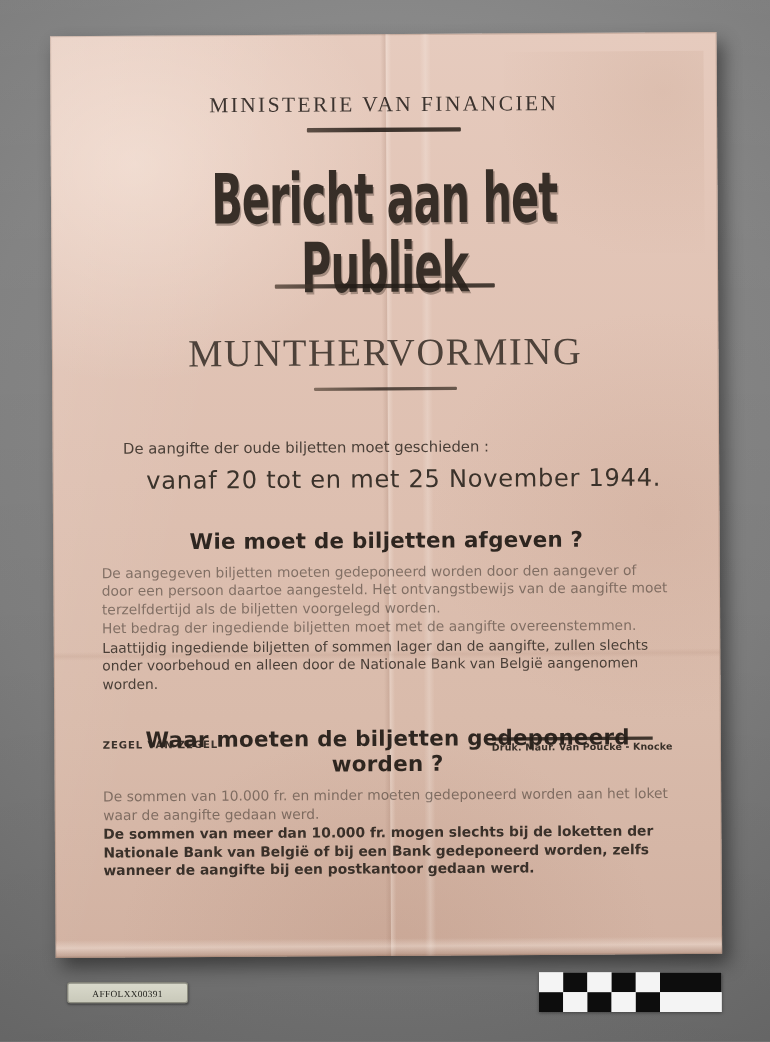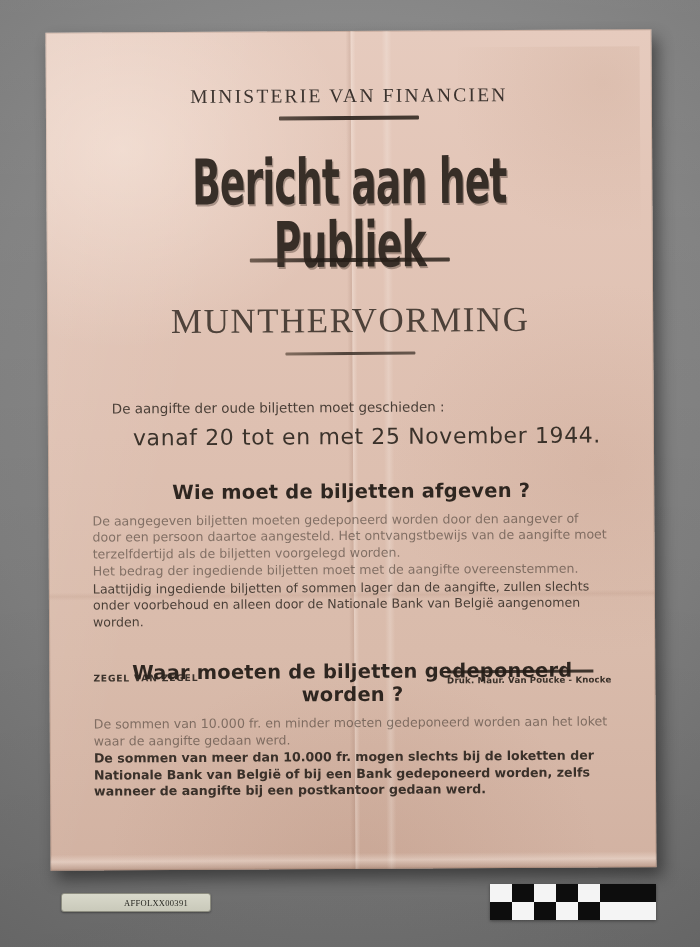--- a/index.html
+++ b/index.html
@@ -180,21 +180,21 @@
   }
 
   
   #archive-label{
     position:absolute;left:61px;top:893px;
     width:108px;height:17px;
     background:linear-gradient(180deg,#d9d9cb 0%, #c9c9ba 100%);
     border:1px solid #8d8d80;
     border-radius:3px;
     box-shadow:0 1px 2px rgba(0,0,0,.35);
-    display:flex;align-items:center;justify-content:center;padding-left:40px;
+    display:flex;align-items:center;justify-content:center;
   }
   #archive-label span{
     font-family:"Liberation Serif", serif;
     font-size:8.5px;letter-spacing:.3px;color:#23231e;
   }
 
   
   #calibration{
     position:absolute;right:44px;top:884px;
     width:166px;height:36px;

